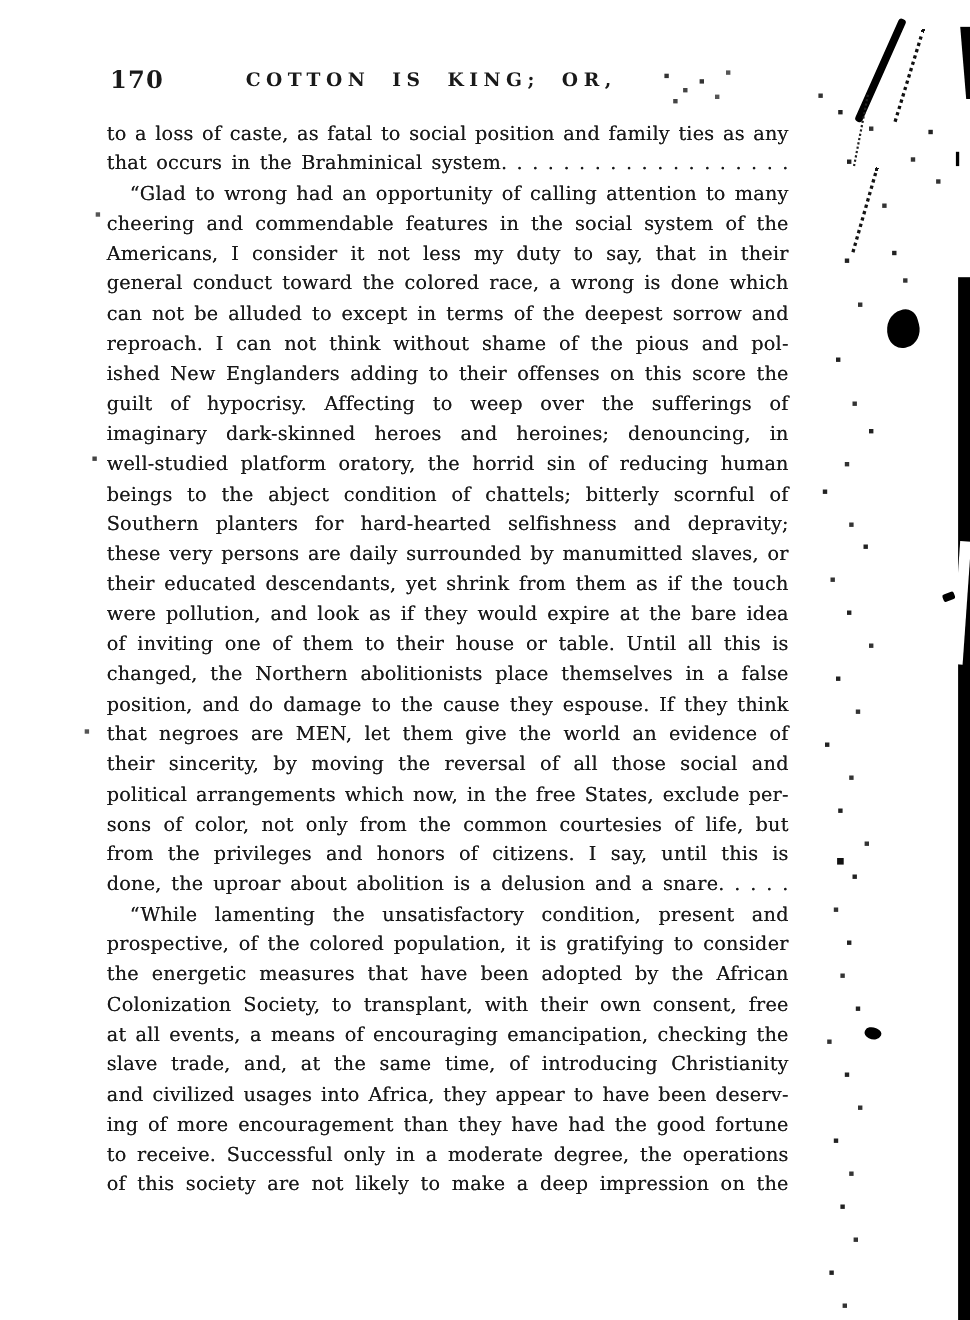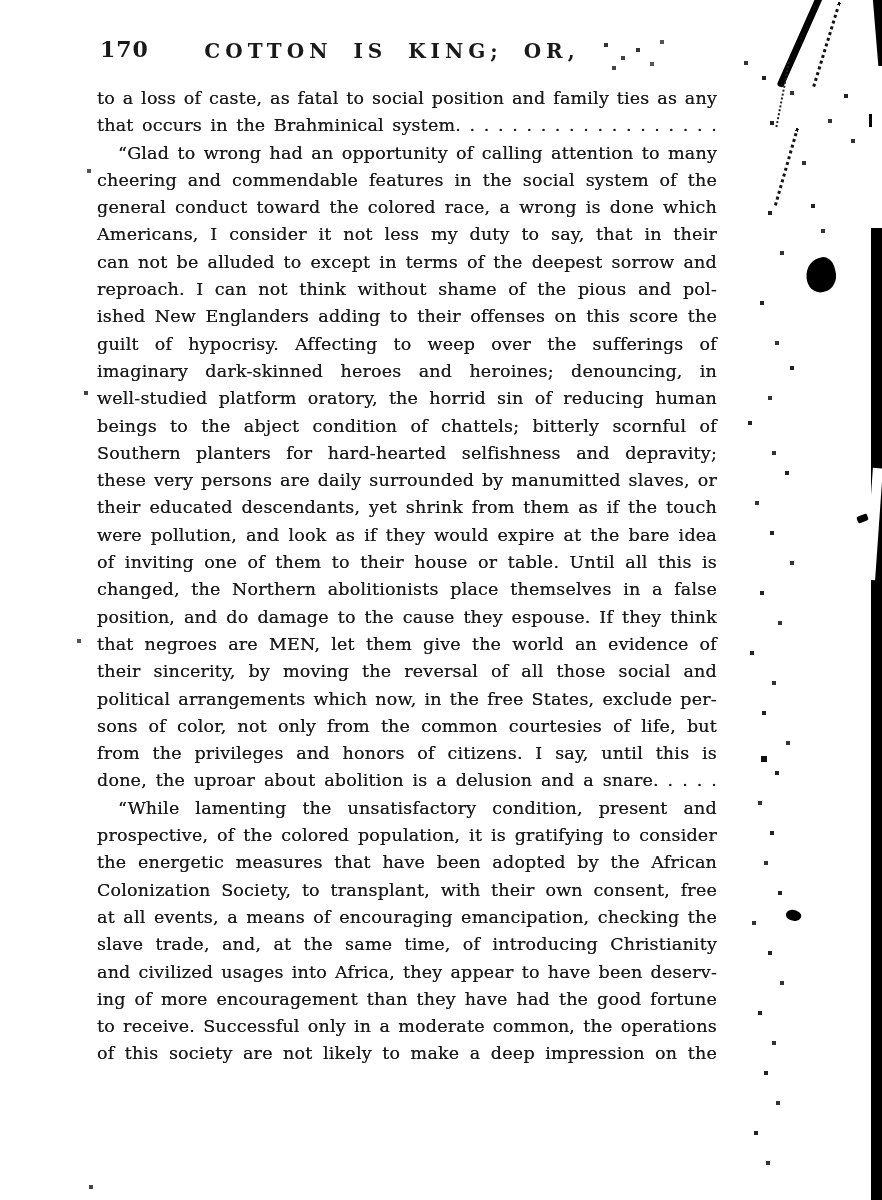--- a/index.html
+++ b/index.html
@@ -2,31 +2,31 @@
 <html><head>
 <meta charset="utf-8">
 <style>
   html,body{margin:0;padding:0;}
   body{
     width:882px;height:1200px;position:relative;overflow:hidden;
     background:#ffffff;
     font-family:"DejaVu Serif","Liberation Serif",serif;
     color:#191919;
   }
-  .page{position:absolute;inset:0;}
+  .page{position:absolute;inset:0;margin-top:24px;}
 
   
   .header{position:absolute;left:97px;top:36px;width:620px;height:34px;}
   .page-number{
     position:absolute;left:3px;top:0;
     font-size:22px;font-weight:bold;letter-spacing:1px;
   }
   .running-head{
     position:absolute;left:0;right:30px;top:3px;text-align:center;
-    font-size:20px;font-weight:bold;letter-spacing:5px;word-spacing:9px;
+    font-size:17px;font-weight:bold;letter-spacing:5px;word-spacing:9px;
   }
 
   
   .body-text{
     position:absolute;left:97px;top:85px;width:620px;
     font-size:17.5px;letter-spacing:0.2px;word-spacing:0.06em;
     text-shadow:0 0 0.5px rgba(10,10,10,0.75);
   }
   .line{
     height:27.3px;line-height:27.3px;
@@ -81,22 +81,22 @@
   <div class="header">
     <span class="page-number">170</span>
     <span class="running-head">COTTON IS KING; OR,</span>
   </div>
 
   <div class="body-text">
       <div class="line">to a loss of caste, as fatal to social position and family ties as any</div>
       <div class="line">that occurs in the Brahminical system. . . . . . . . . . . . . . . . . . .</div>
       <div class="line indent">“Glad to wrong had an opportunity of calling attention to many</div>
       <div class="line">cheering and commendable features in the social system of the</div>
+      <div class="line">Americans, I consider it not less my duty to say, that in their</div>
       <div class="line">general conduct toward the colored race, a wrong is done which</div>
-      <div class="line">Americans, I consider it not less my duty to say, that in their</div>
       <div class="line">can not be alluded to except in terms of the deepest sorrow and</div>
       <div class="line">reproach. I can not think without shame of the pious and pol-</div>
       <div class="line">ished New Englanders adding to their offenses on this score the</div>
       <div class="line">guilt of hypocrisy. Affecting to weep over the sufferings of</div>
       <div class="line">imaginary dark-skinned heroes and heroines; denouncing, in</div>
       <div class="line">well-studied platform oratory, the horrid sin of reducing human</div>
       <div class="line">beings to the abject condition of chattels; bitterly scornful of</div>
       <div class="line">Southern planters for hard-hearted selfishness and depravity;</div>
       <div class="line">these very persons are daily surrounded by manumitted slaves, or</div>
       <div class="line">their educated descendants, yet shrink from them as if the touch</div>
@@ -111,21 +111,21 @@
       <div class="line">from the privileges and honors of citizens. I say, until this is</div>
       <div class="line">done, the uproar about abolition is a delusion and a snare. . . . .</div>
       <div class="line indent">“While lamenting the unsatisfactory condition, present and</div>
       <div class="line">prospective, of the colored population, it is gratifying to consider</div>
       <div class="line">the energetic measures that have been adopted by the African</div>
       <div class="line">Colonization Society, to transplant, with their own consent, free</div>
       <div class="line">at all events, a means of encouraging emancipation, checking the</div>
       <div class="line">slave trade, and, at the same time, of introducing Christianity</div>
       <div class="line">and civilized usages into Africa, they appear to have been deserv-</div>
       <div class="line">ing of more encouragement than they have had the good fortune</div>
-      <div class="line">to receive. Successful only in a moderate common, the operations</div>
+      <div class="line">to receive. Successful only in a moderate degree, the operations</div>
       <div class="line">of this society are not likely to make a deep impression on the</div>
     </div>
 
   <div class="artifact bar-top"></div>
   <div class="artifact bar-main"></div>
   <div class="artifact bar-notch"></div>
   <div class="artifact bar-hook"></div>
   <div class="artifact streak1"></div>
   <div class="artifact streak2"></div>
   <div class="artifact streak3"></div>

